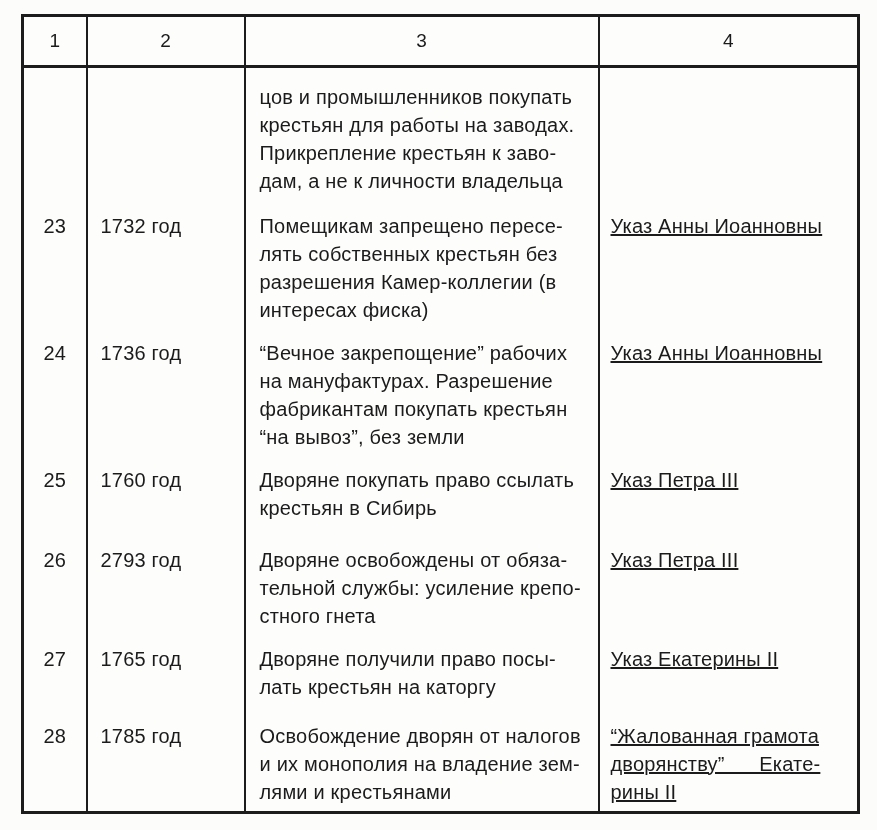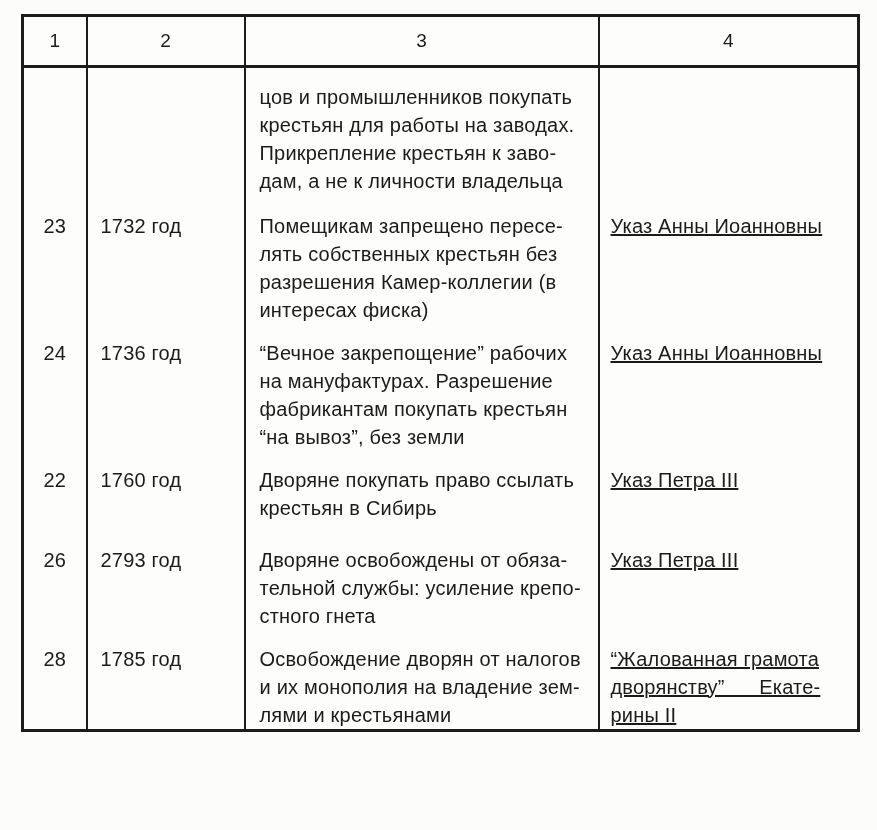--- a/index.html
+++ b/index.html
@@ -123,33 +123,40 @@
         <tr>
           <td class="cell-num">24</td>
           <td class="cell-year">1736 год</td>
           <td class="cell-desc">“Вечное закрепощение” рабочих
 на мануфактурах. Разрешение
 фабрикантам покупать крестьян
 “на вывоз”, без земли</td>
           <td class="cell-decree">Указ Анны Иоанновны</td>
         </tr>
         <tr>
-          <td class="cell-num">22</td>
+          <td class="cell-num">25</td>
           <td class="cell-year">1760 год</td>
           <td class="cell-desc">Дворяне покупать право ссылать
 крестьян в Сибирь</td>
           <td class="cell-decree">Указ Петра III</td>
         </tr>
         <tr>
           <td class="cell-num">26</td>
           <td class="cell-year">2793 год</td>
           <td class="cell-desc">Дворяне освобождены от обяза-
 тельной службы: усиление крепо-
 стного гнета</td>
           <td class="cell-decree">Указ Петра III</td>
+        </tr>
+        <tr>
+          <td class="cell-num">27</td>
+          <td class="cell-year">1765 год</td>
+          <td class="cell-desc">Дворяне получили право посы-
+лать крестьян на каторгу</td>
+          <td class="cell-decree">Указ Екатерины II</td>
         </tr>
         <tr>
           <td class="cell-num">28</td>
           <td class="cell-year">1785 год</td>
           <td class="cell-desc">Освобождение дворян от налогов
 и их монополия на владение зем-
 лями и крестьянами</td>
           <td class="cell-decree">“Жалованная грамота
 дворянству”      Екате-
 рины II</td>

